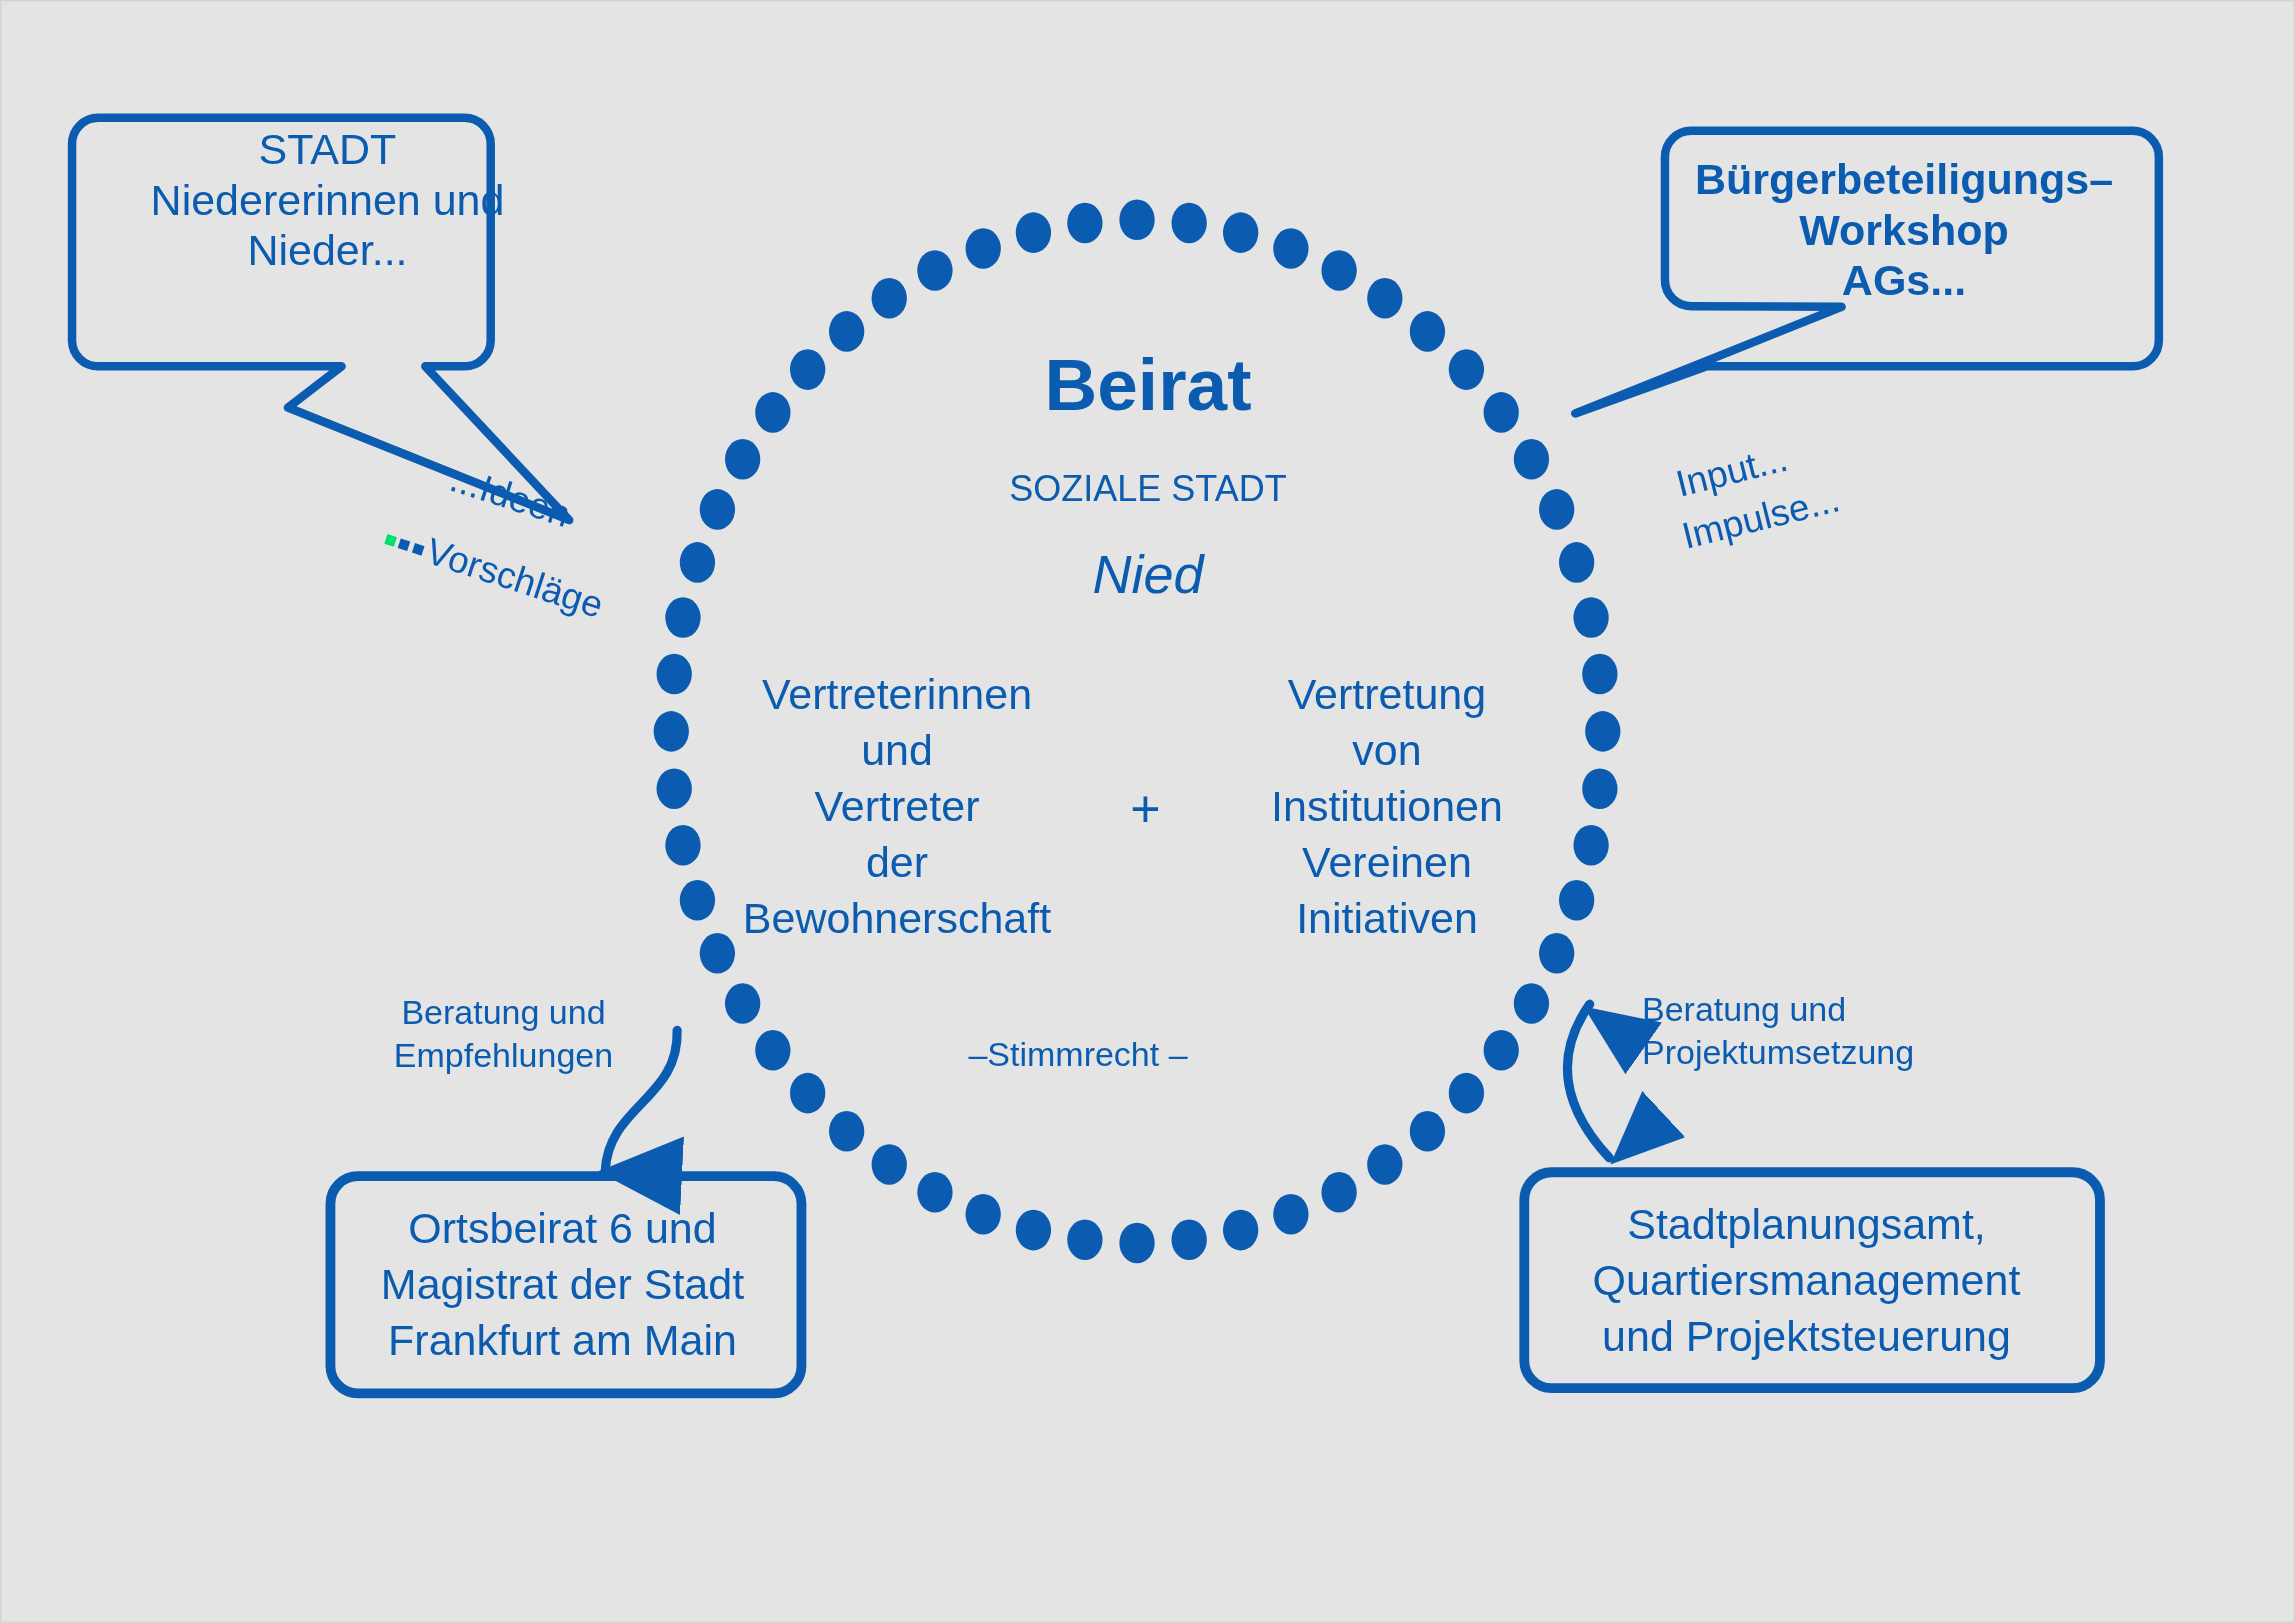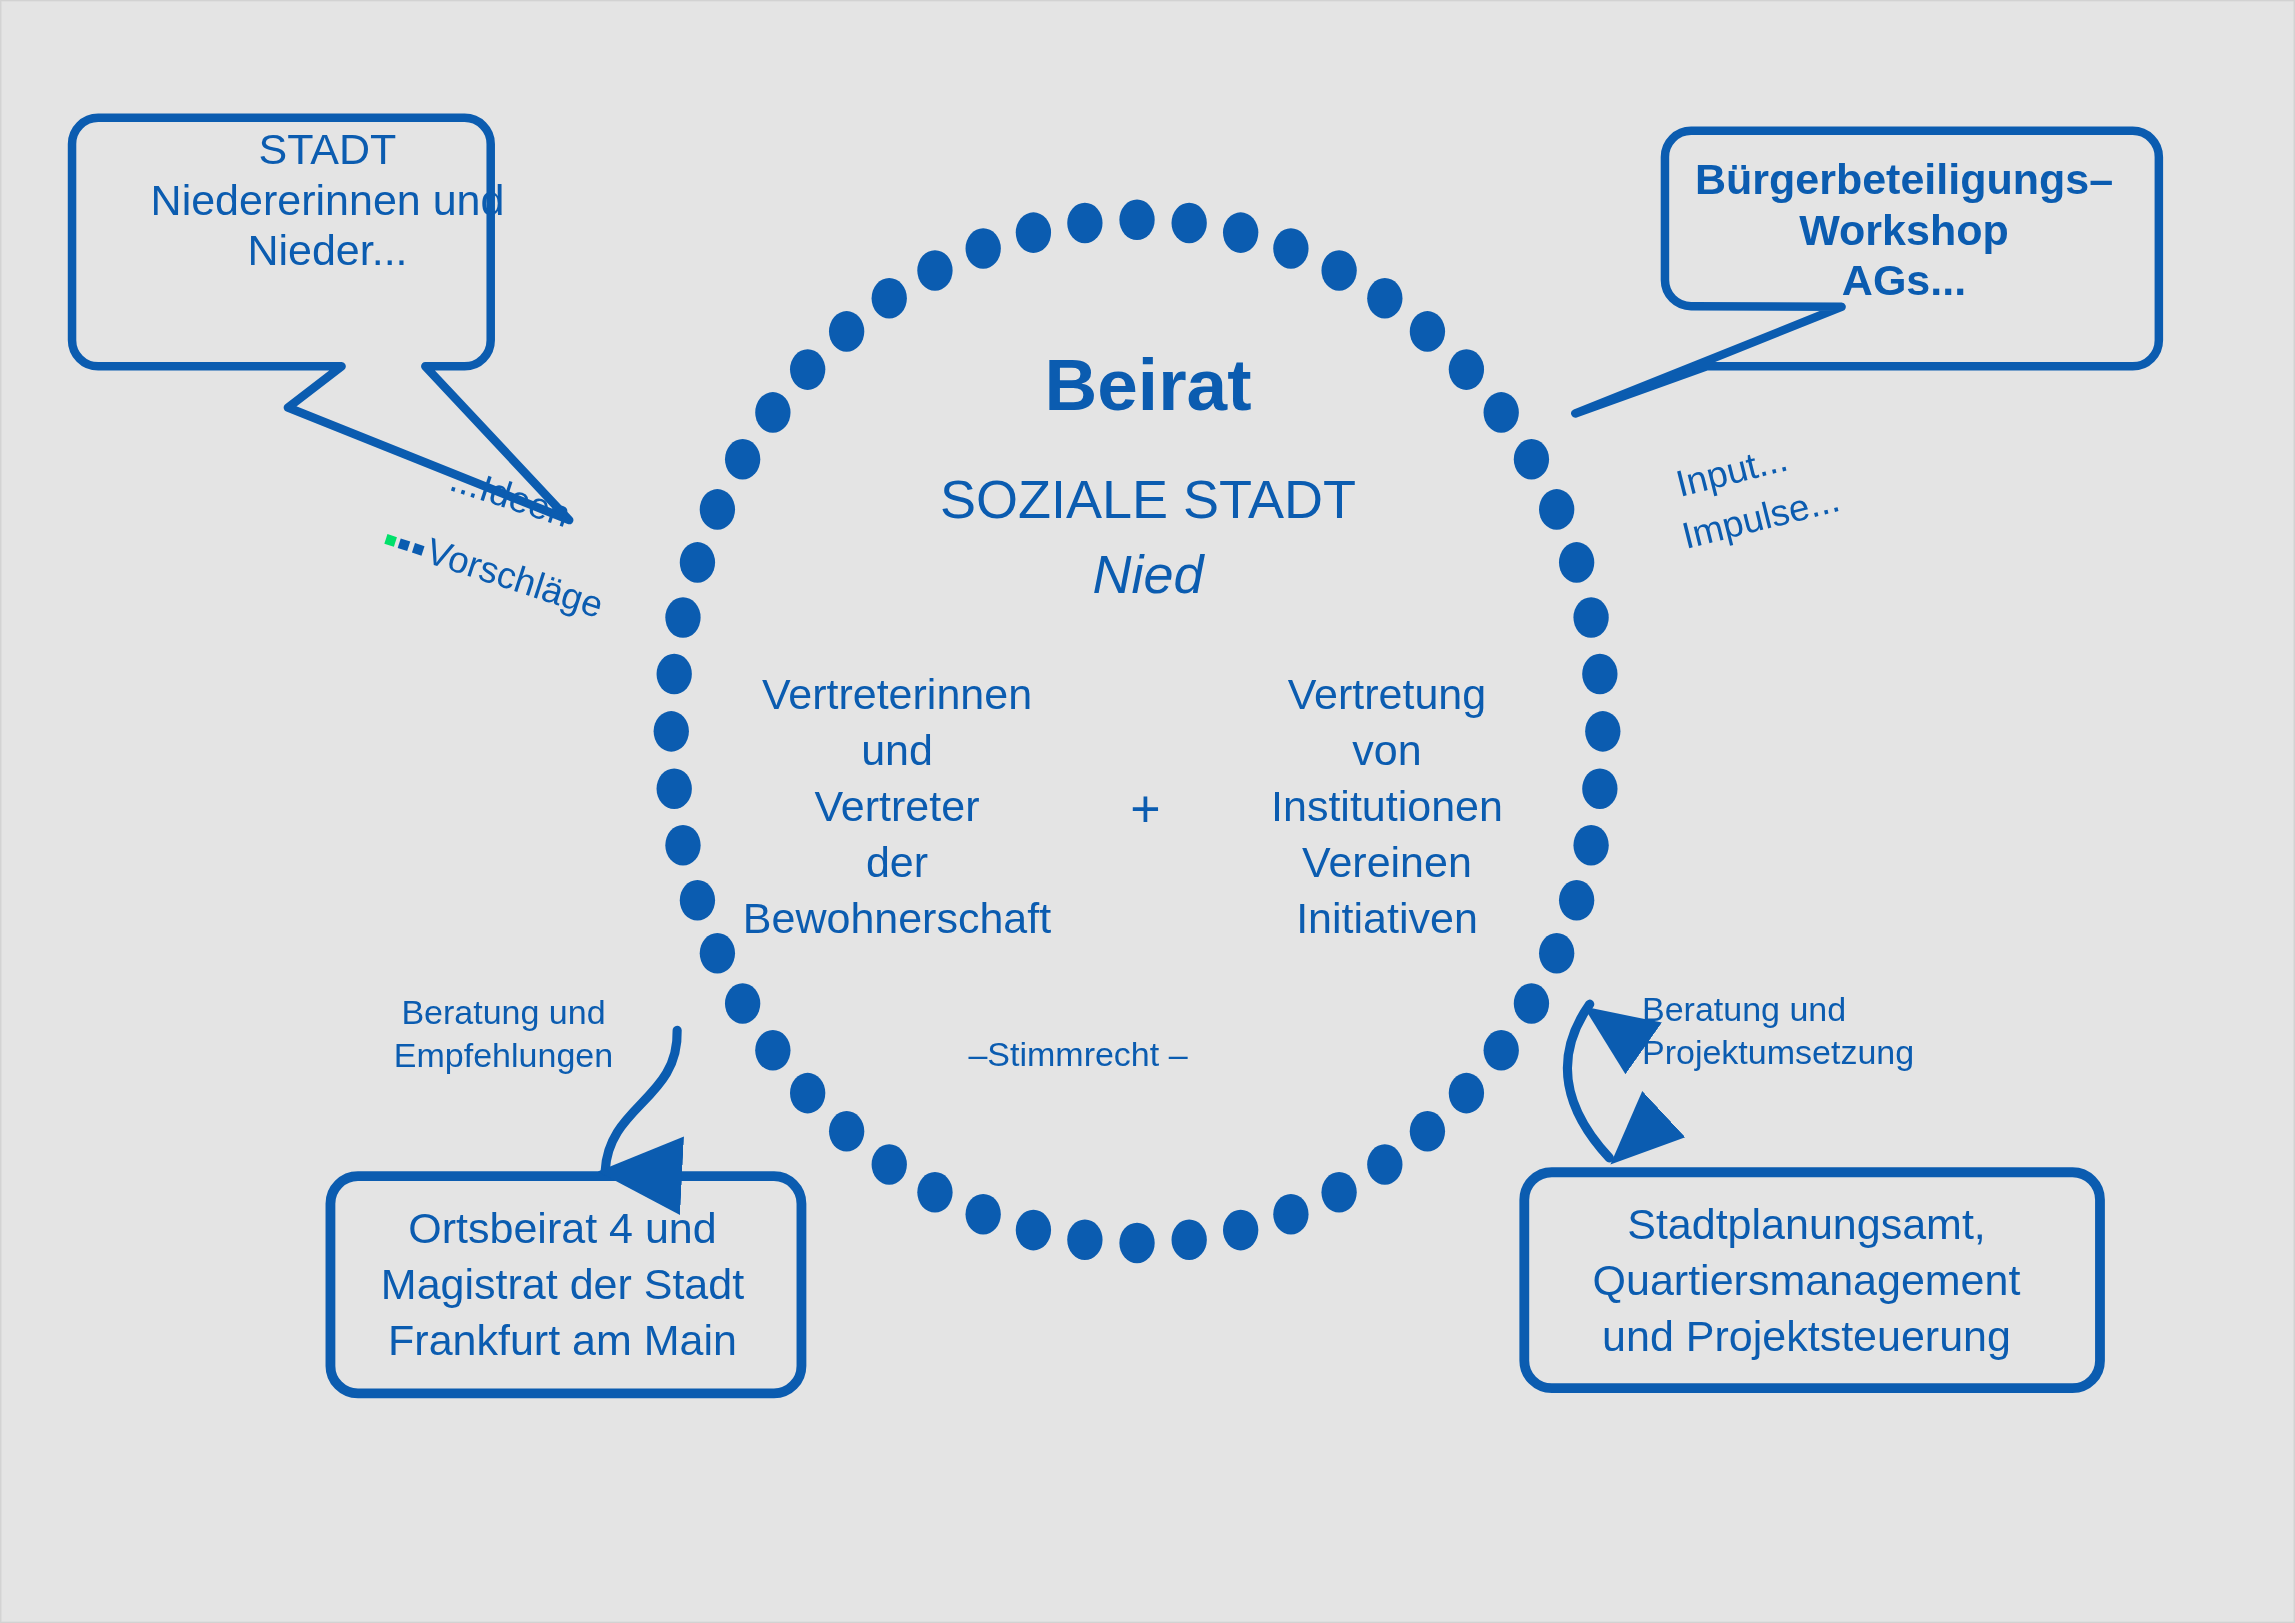--- a/index.html
+++ b/index.html
@@ -47,21 +47,21 @@
   #beirat-title {
     left: 821px; top: 342px;
     width: 654px;
     font-size: 73px;
     font-weight: bold;
     letter-spacing: 0px;
   }
   #soziale-stadt {
     left: 821px; top: 468px;
     width: 654px;
-    font-size: 54px;
+    font-size: 36px;
   }
   #nied {
     left: 821px; top: 543px;
     width: 654px;
     font-size: 54px;
     font-style: italic;
   }
 
   #col-left-text {
     left: 694px; top: 667px;
@@ -306,21 +306,21 @@
   <div class="rot" id="ann-input">Input...</div>
 
   <div class="rot" id="ann-impulse">Impulse...</div>
 
   <div class="txt" id="label-beratung-empfehlungen">Beratung und
 Empfehlungen</div>
 
   <div class="txt" id="label-beratung-projektumsetzung">Beratung und
 Projektumsetzung</div>
 
-  <div class="txt" id="box-bottom-left-text">Ortsbeirat 4 und
+  <div class="txt" id="box-bottom-left-text">Ortsbeirat 6 und
 Magistrat der Stadt
 Frankfurt am Main</div>
 
   <div class="txt" id="box-bottom-right-text">Stadtplanungsamt,
 Quartiersmanagement
 und Projektsteuerung</div>
 
 </div>
 
 

